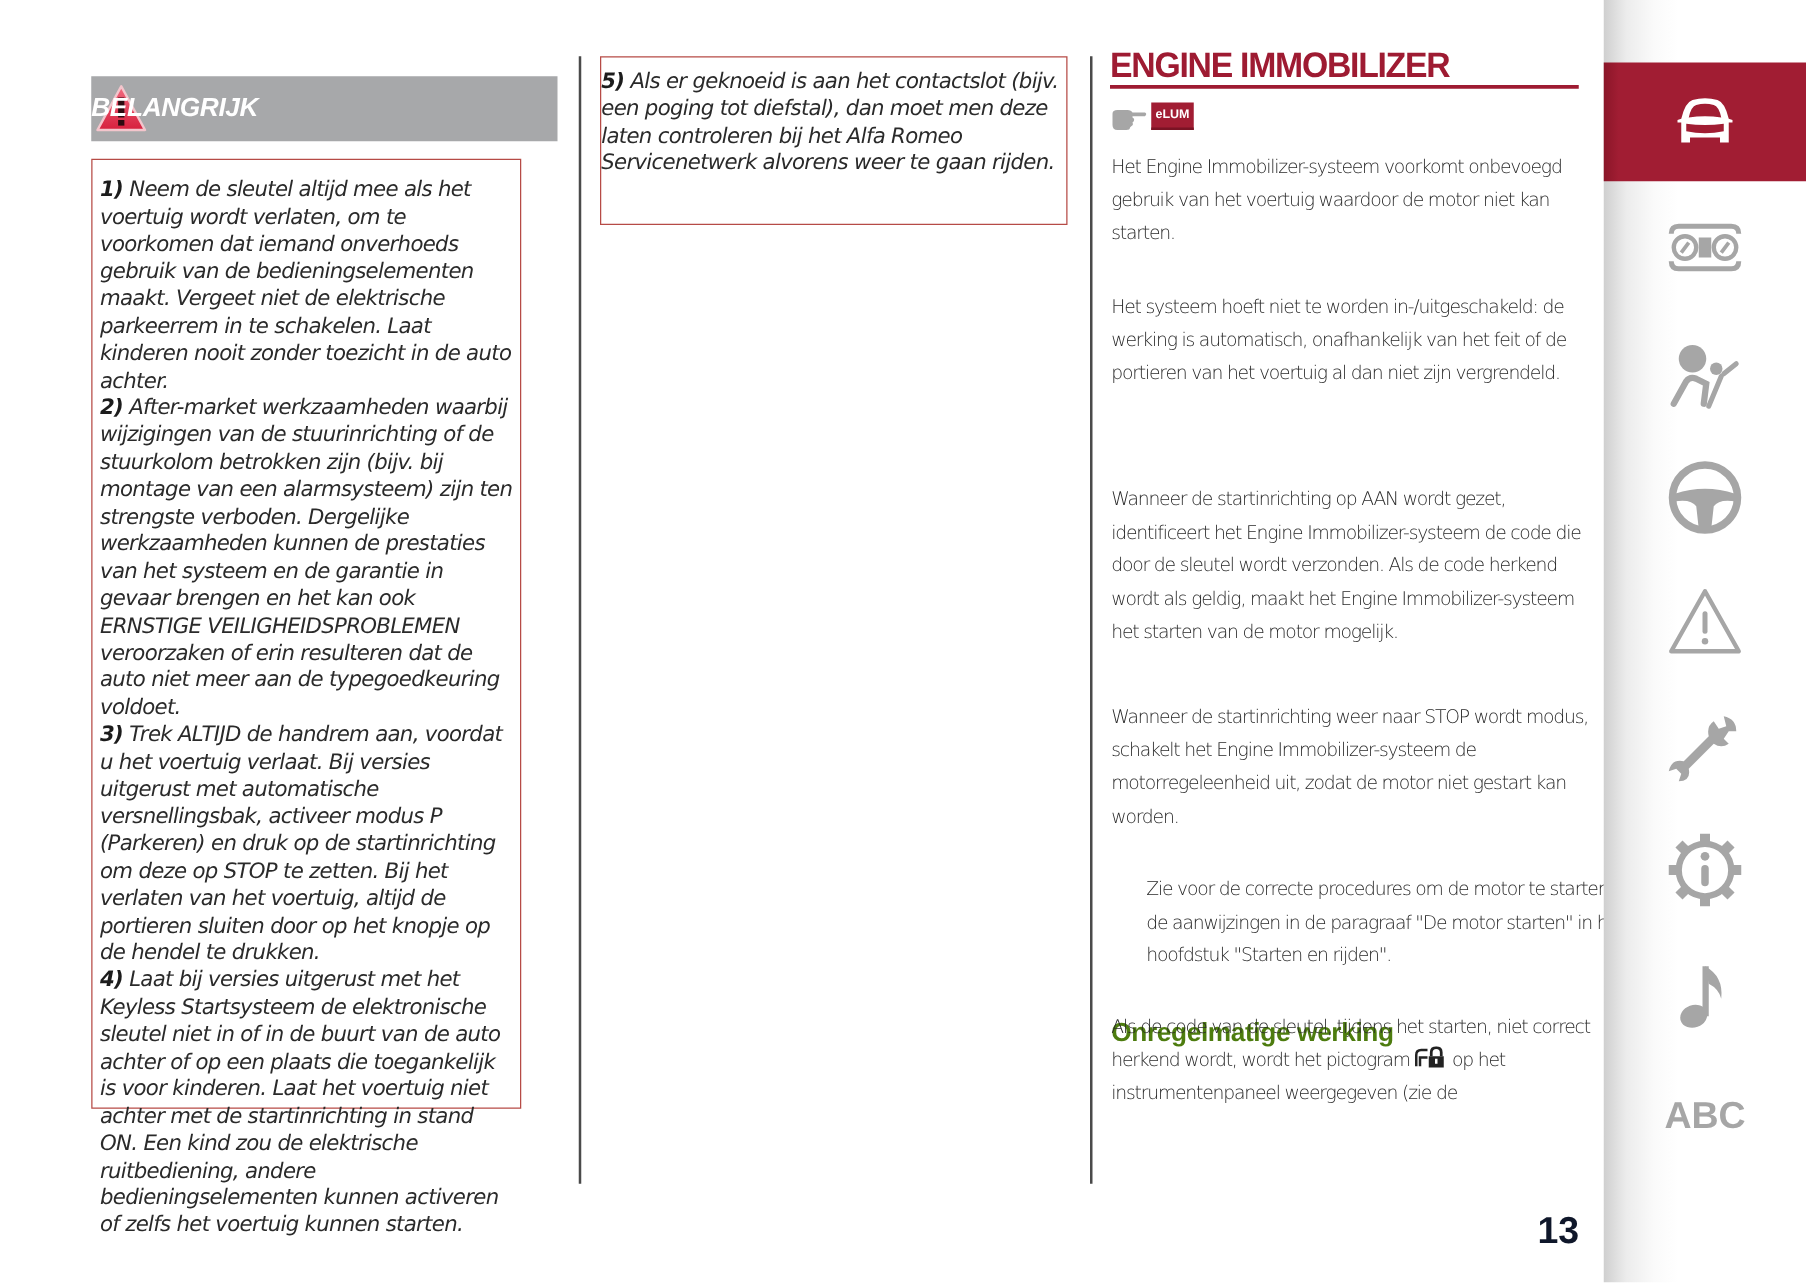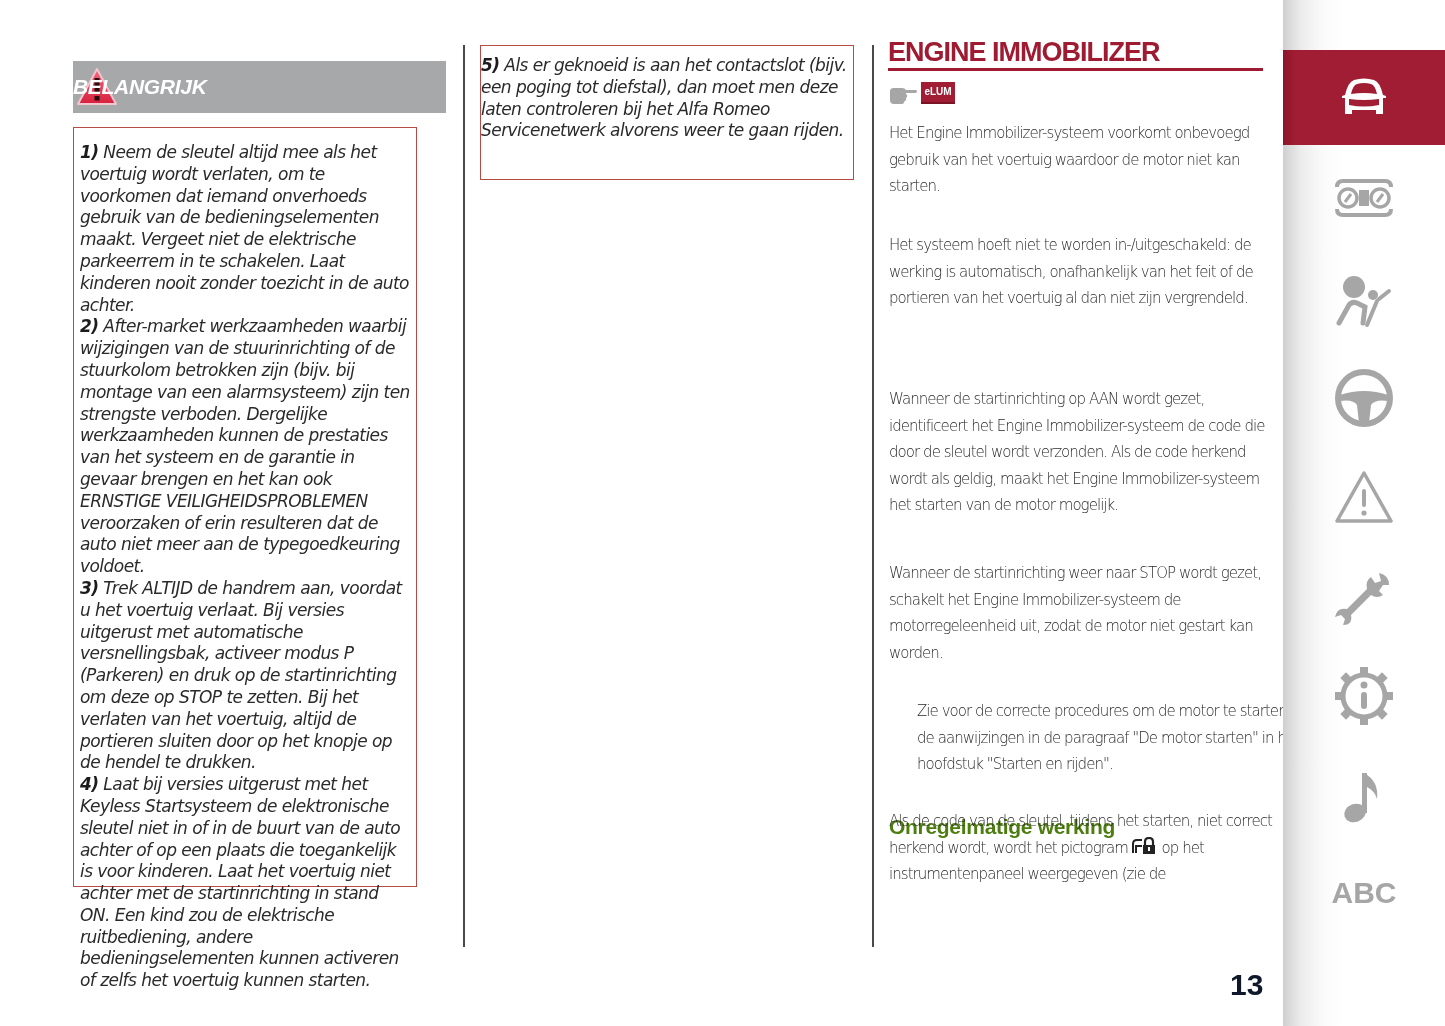--- a/index.html
+++ b/index.html
@@ -119,21 +119,21 @@
 <div class="abs title-rule"></div>
 
 <svg class="abs hand-icon" viewBox="0 0 30 20">
   <path d="M2 5 Q2 2 6 2 L14 2 Q17 2 18 4 L28 4 Q30 5 28 7 L18 7 L18 8 Q20 9 19 11 L18 12 Q19 14 17 15 L16 16 Q16 18 13 18 L6 18 Q2 18 2 14 Z" fill="#a6a6a6"></path>
 </svg>
 <div class="abs elum-badge">eLUM</div>
 
 <div class="abs body-text" style="top:120px;">Het Engine Immobilizer-systeem voorkomt onbevoegd gebruik van het voertuig waardoor de motor niet kan starten.</div>
 <div class="abs body-text" style="top:232px;">Het systeem hoeft niet te worden in-/uitgeschakeld: de werking is automatisch, onafhankelijk van het feit of de portieren van het voertuig al dan niet zijn vergrendeld.</div>
 <div class="abs body-text" style="top:369px;margin-top:17px;">Wanneer de startinrichting op AAN wordt gezet, identificeert het Engine Immobilizer-systeem de code die door de sleutel wordt verzonden. Als de code herkend wordt als geldig, maakt het Engine Immobilizer-systeem het starten van de motor mogelijk.</div>
-<div class="abs body-text" style="top:560px;">Wanneer de startinrichting weer naar STOP wordt gezet, schakelt het Engine Immobilizer-systeem de motorregeleenheid uit, zodat de motor niet gestart kan worden.</div>
+<div class="abs body-text" style="top:560px;">Wanneer de startinrichting weer naar STOP wordt modus, schakelt het Engine Immobilizer-systeem de motorregeleenheid uit, zodat de motor niet gestart kan worden.</div>
 <div class="abs body-text" style="top:698px;margin-left:28px;">Zie voor de correcte procedures om de motor te starten, de aanwijzingen in de paragraaf "De motor starten" in het hoofdstuk "Starten en rijden".</div>
 
 <div class="abs sub-title">Onregelmatige werking</div>
 <div class="abs body-text" style="top:808px;"><span>Als de code van de sleutel, tijdens het starten, niet correct herkend wordt, wordt het pictogram</span> <svg class="lock-glyph" viewBox="0 0 26 18">
       <path d="M1 16 L1 7 Q1 3 5 3 L10 3" fill="none" stroke="#222" stroke-width="2"></path>
       <path d="M4 16 L4 9 L10 9" fill="none" stroke="#222" stroke-width="2"></path>
       <path d="M13 8 L13 5 Q13 1 17 1 Q21 1 21 5 L21 8" fill="none" stroke="#222" stroke-width="2.2"></path>
       <rect x="11" y="8" width="12" height="9" fill="#222"></rect>
       <rect x="16" y="10" width="2" height="4" fill="#fff"></rect>
     </svg><span> op het instrumentenpaneel weergegeven (zie de</span></div>

